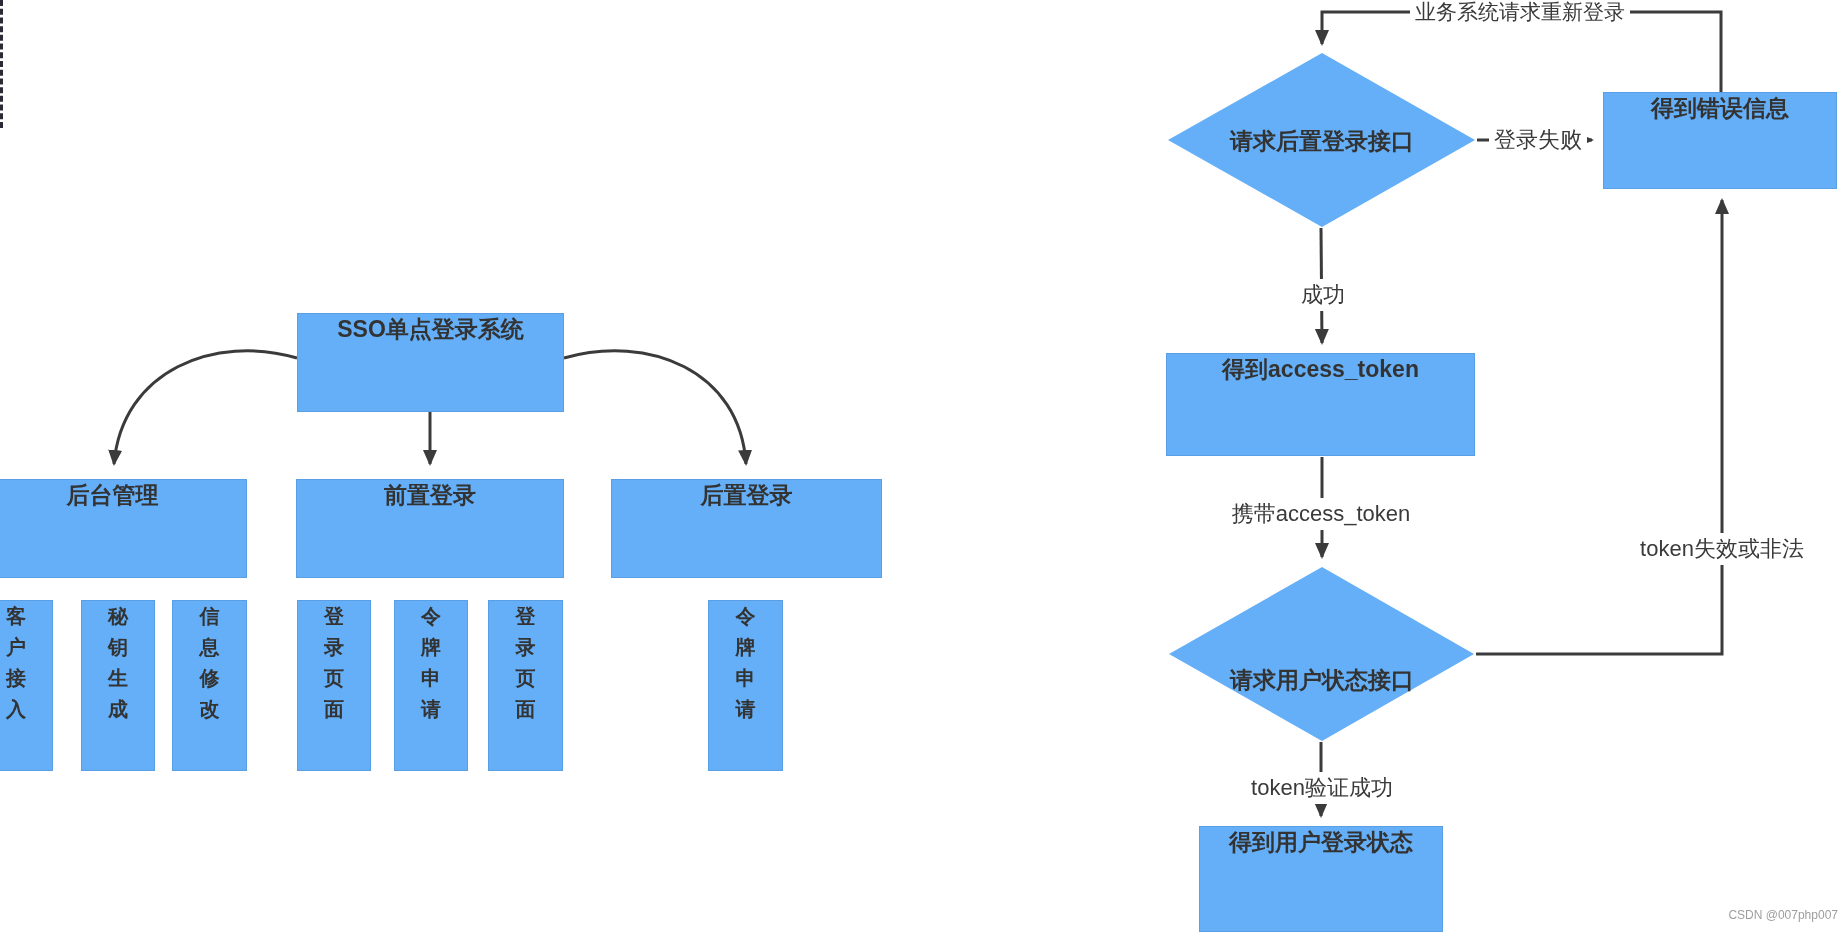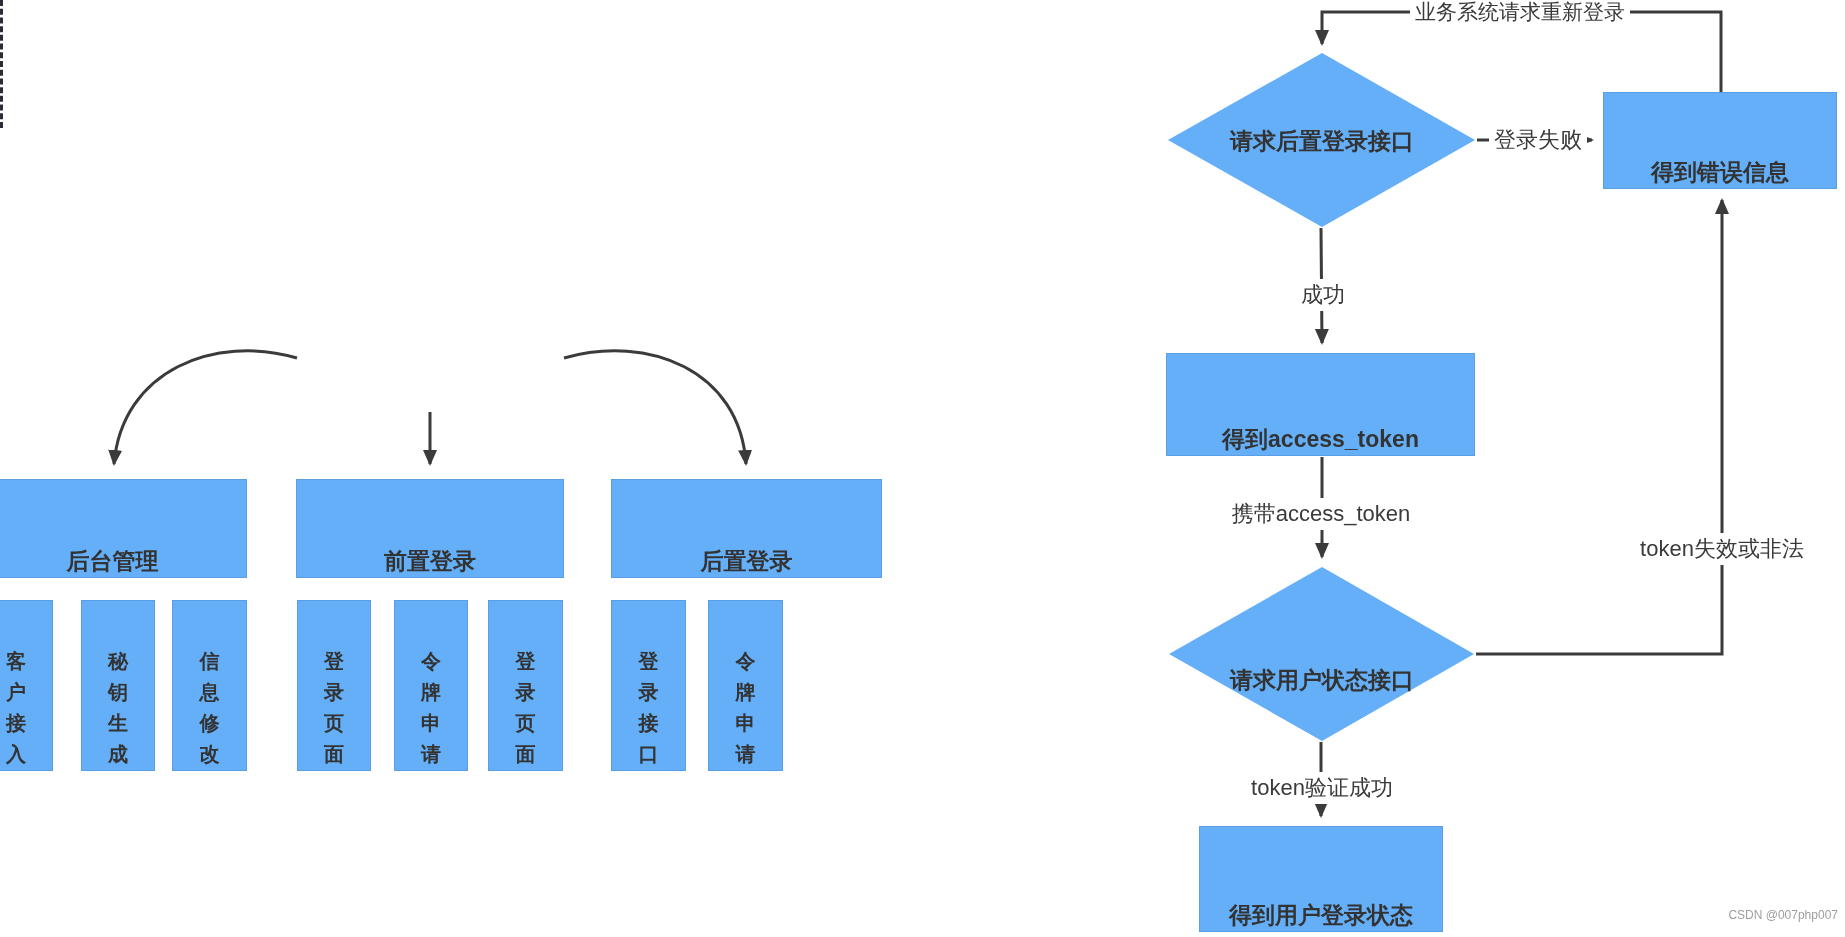--- a/index.html
+++ b/index.html
@@ -14,21 +14,21 @@
   svg.connectors { position: absolute; left: 0; top: 0; z-index: 1; }
   svg.connectors path.edge { fill: none; stroke: var(--line, #3b3b3b); stroke-width: 3; }
   svg.connectors polygon.diamond { fill: var(--node-fill, #64AFF7); }
   svg.connectors marker path { fill: var(--line, #3b3b3b); }
 
   .node {
     position: absolute; z-index: 2;
     background: var(--node-fill, #64AFF7);
     border: 1px solid rgba(60,110,170,0.25);
     box-sizing: border-box;
-    display: flex; align-items: flex-end; justify-content: center;
+    display: flex; align-items: flex-start; justify-content: center;
     font-weight: bold; font-size: 23px; color: var(--text, #333333);
     text-align: center;
   }
   .node.leaf .vtext {
     display: inline-block; width: 1.15em;
     word-break: break-all; line-height: 31px; font-size: 20px;
     text-align: center;
   }
   .diamond-label {
     position: absolute; z-index: 3;
@@ -74,20 +74,23 @@
     <path class="edge" d="M 1477 140 L 1592 140" marker-end="url(#arrow)"></path>
     <path class="edge" d="M 1321 228 L 1322 343" marker-end="url(#arrow)"></path>
     <path class="edge" d="M 1322 457 L 1322 557" marker-end="url(#arrow)"></path>
     <path class="edge" d="M 1476 654 L 1722 654 L 1722 200" marker-end="url(#arrow)"></path>
     <path class="edge" d="M 1321 742 L 1321 816" marker-end="url(#arrow)"></path>
 
     <polygon class="diamond" points="1322,53 1475,140 1322,227 1168,140"></polygon>
     <polygon class="diamond" points="1322,567 1474,654 1322,741 1169,654"></polygon>
   </svg>
 
+  <div class="node" style="left:297px; top:313px; width:267px; height:99px;">
+    <span>SSO单点登录系统</span>
+  </div>
 
   <div class="node" style="left:-22px; top:479px; width:269px; height:99px;">
     <span>后台管理</span>
   </div>
   <div class="node" style="left:296px; top:479px; width:268px; height:99px;">
     <span>前置登录</span>
   </div>
   <div class="node" style="left:611px; top:479px; width:271px; height:99px;">
     <span>后置登录</span>
   </div>
@@ -105,23 +108,20 @@
   <div class="node leaf" style="left:297px; top:600px; width:74px; height:171px;">
     <span class="vtext">登录页面</span>
   </div>
   <div class="node leaf" style="left:394px; top:600px; width:74px; height:171px;">
     <span class="vtext">令牌申请</span>
   </div>
   <div class="node leaf" style="left:488px; top:600px; width:75px; height:171px;">
     <span class="vtext">登录页面</span>
   </div>
 
-  <div class="node leaf" style="left:611px; top:600px; width:75px; height:171px;">
-    <span class="vtext">登录接口</span>
-  </div>
   <div class="node leaf" style="left:708px; top:600px; width:75px; height:171px;">
     <span class="vtext">令牌申请</span>
   </div>
 
   <div class="node" style="left:1603px; top:92px; width:234px; height:97px;">
     <span>得到错误信息</span>
   </div>
   <div class="node" style="left:1166px; top:353px; width:309px; height:103px;">
     <span>得到access_token</span>
   </div>

